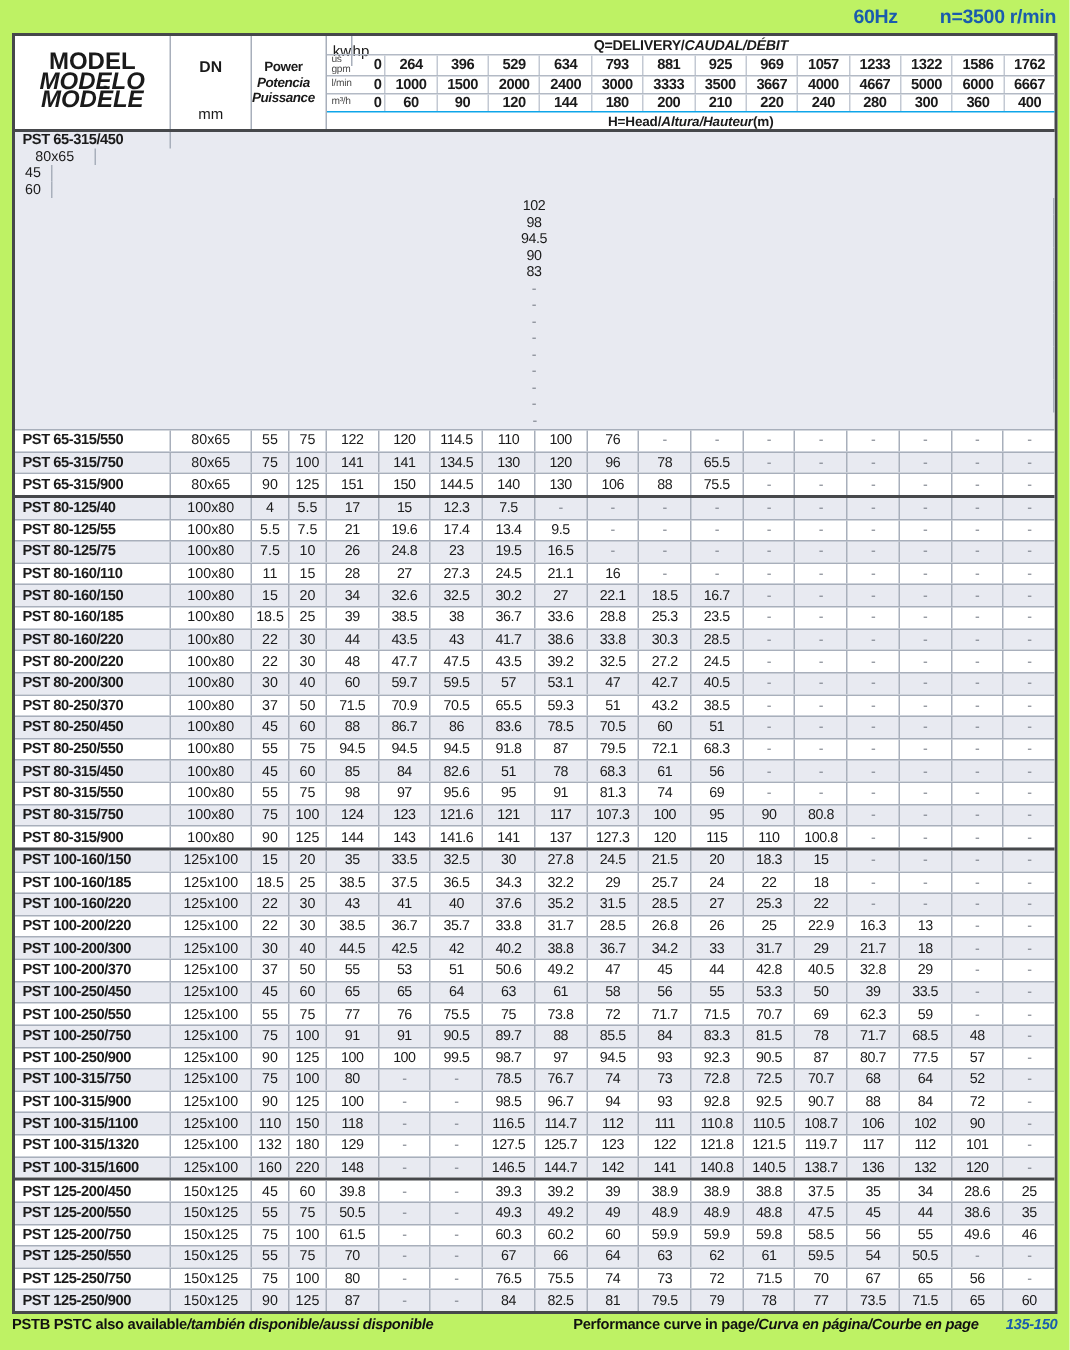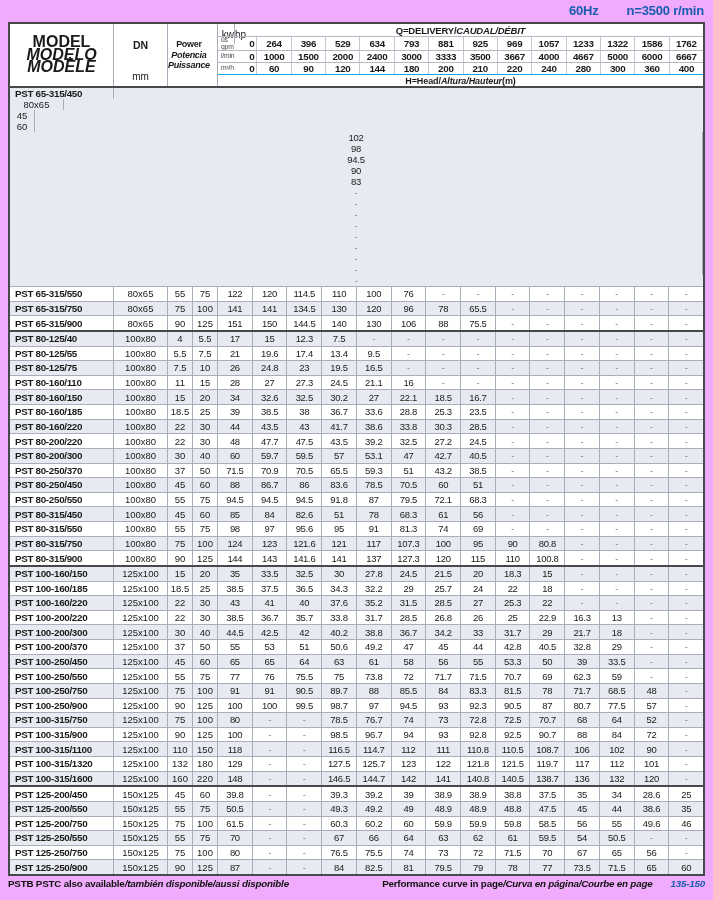--- a/index.html
+++ b/index.html
@@ -1,18 +1,18 @@
 <!DOCTYPE html>
 <html><head>
 <meta charset="utf-8">
 <style>
   * { margin:0; padding:0; box-sizing:border-box; }
   body { background:#ffffff; }
   .page {
-    position:relative; width:713px; height:900px; background:#f0abfc;
+    position:relative; width:713px; height:900px; background:#bef264;
     font-family:"Liberation Sans", sans-serif; color:#1a1a1a; overflow:hidden;
   }
   .freq-note {
     position:absolute; top:3px; right:9px;
     color:#1a5cad; font-weight:bold; font-size:13px; letter-spacing:-0.2px;
   }
   .freq-note .speed { margin-left:28px; }
 
   .tablewrap {
     position:absolute; left:8px; top:22px; width:697px;

